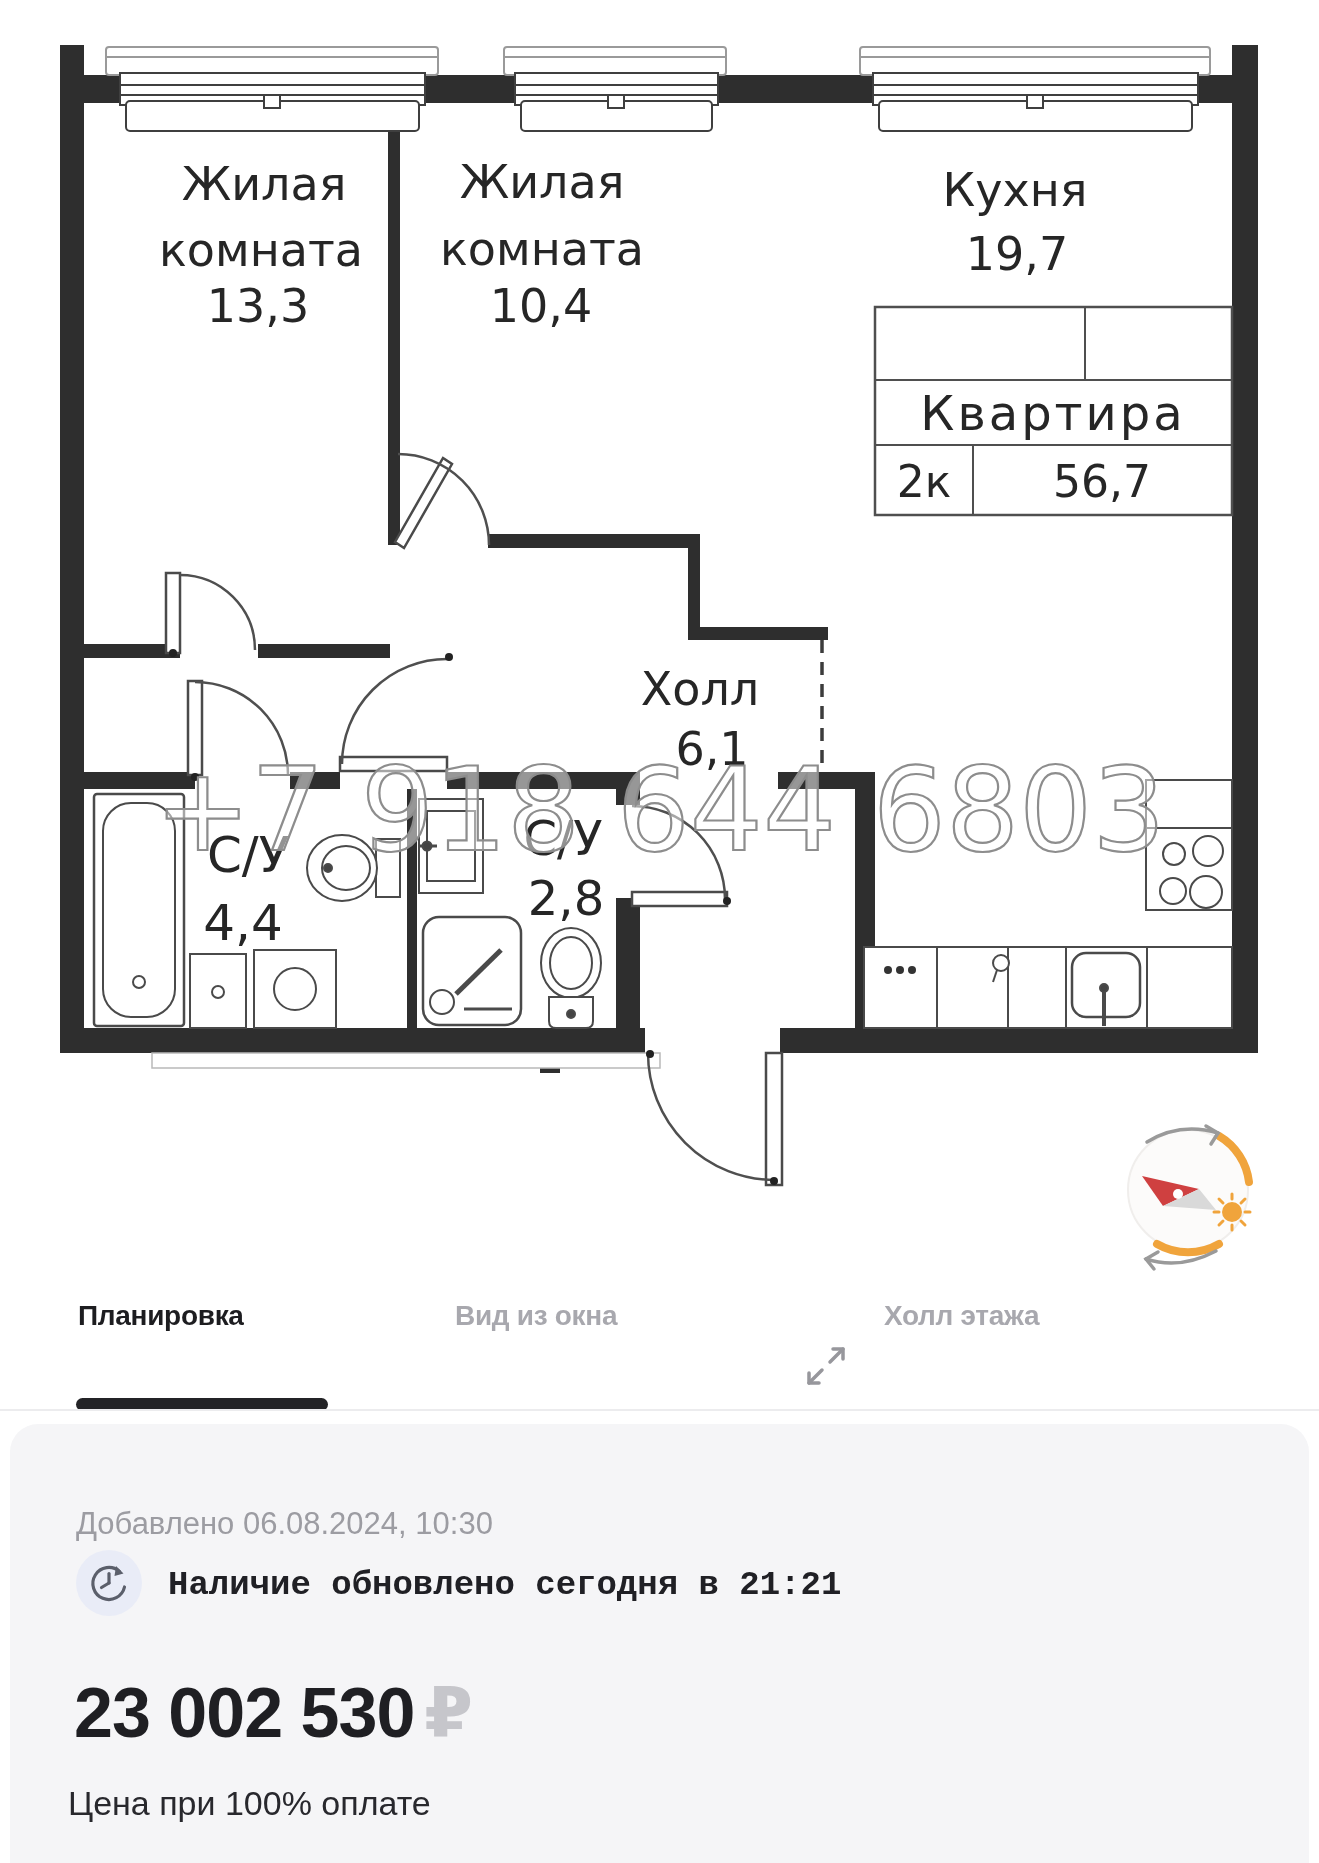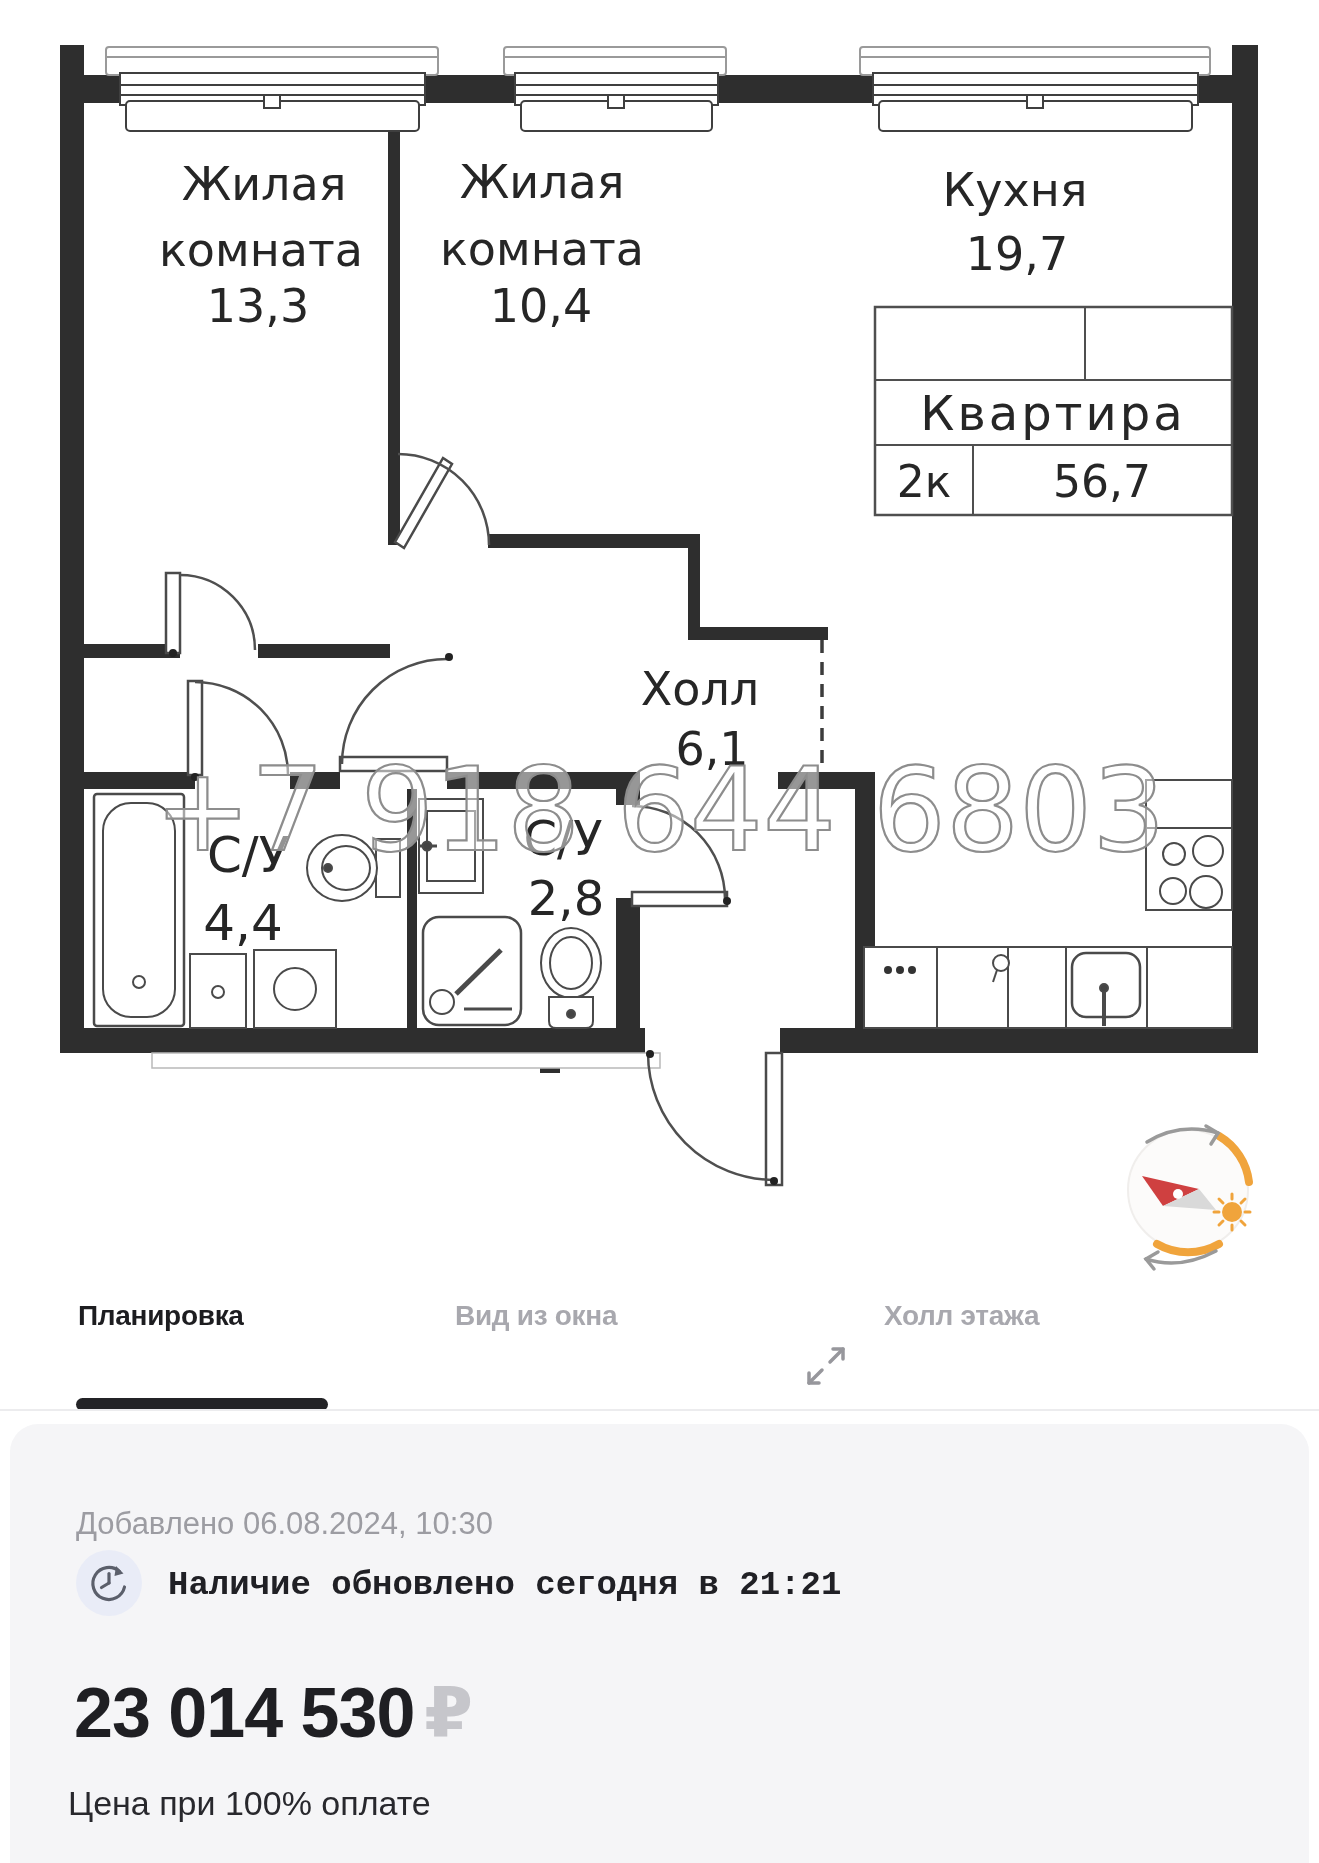--- a/index.html
+++ b/index.html
@@ -261,18 +261,18 @@
       <svg width="44" height="44" viewBox="0 0 44 44">
         <path d="M32.5,10.5 A16,16 0 1 0 37.5,26" fill="none" stroke="#5b5f6b" stroke-width="3.2" stroke-linecap="round"></path>
         <polygon points="29,5 36.5,12.5 27.5,15" fill="#5b5f6b"></polygon>
         <line x1="22" y1="22" x2="22" y2="12.5" stroke="#5b5f6b" stroke-width="3.2" stroke-linecap="round"></line>
         <line x1="22" y1="22" x2="14.5" y2="26.5" stroke="#5b5f6b" stroke-width="3.2" stroke-linecap="round"></line>
       </svg>
     </div>
     <div id="availability-line">Наличие обновлено сегодня в 21:21</div>
 
     <div id="price-line">
-      <span>23 014 530</span><span id="price-currency">₽</span>
+      <span>23 002 530</span><span id="price-currency">₽</span>
     </div>
     <div id="price-note">Цена при 100% оплате</div>
   </div>
 
 </div>
 
 </body></html>

